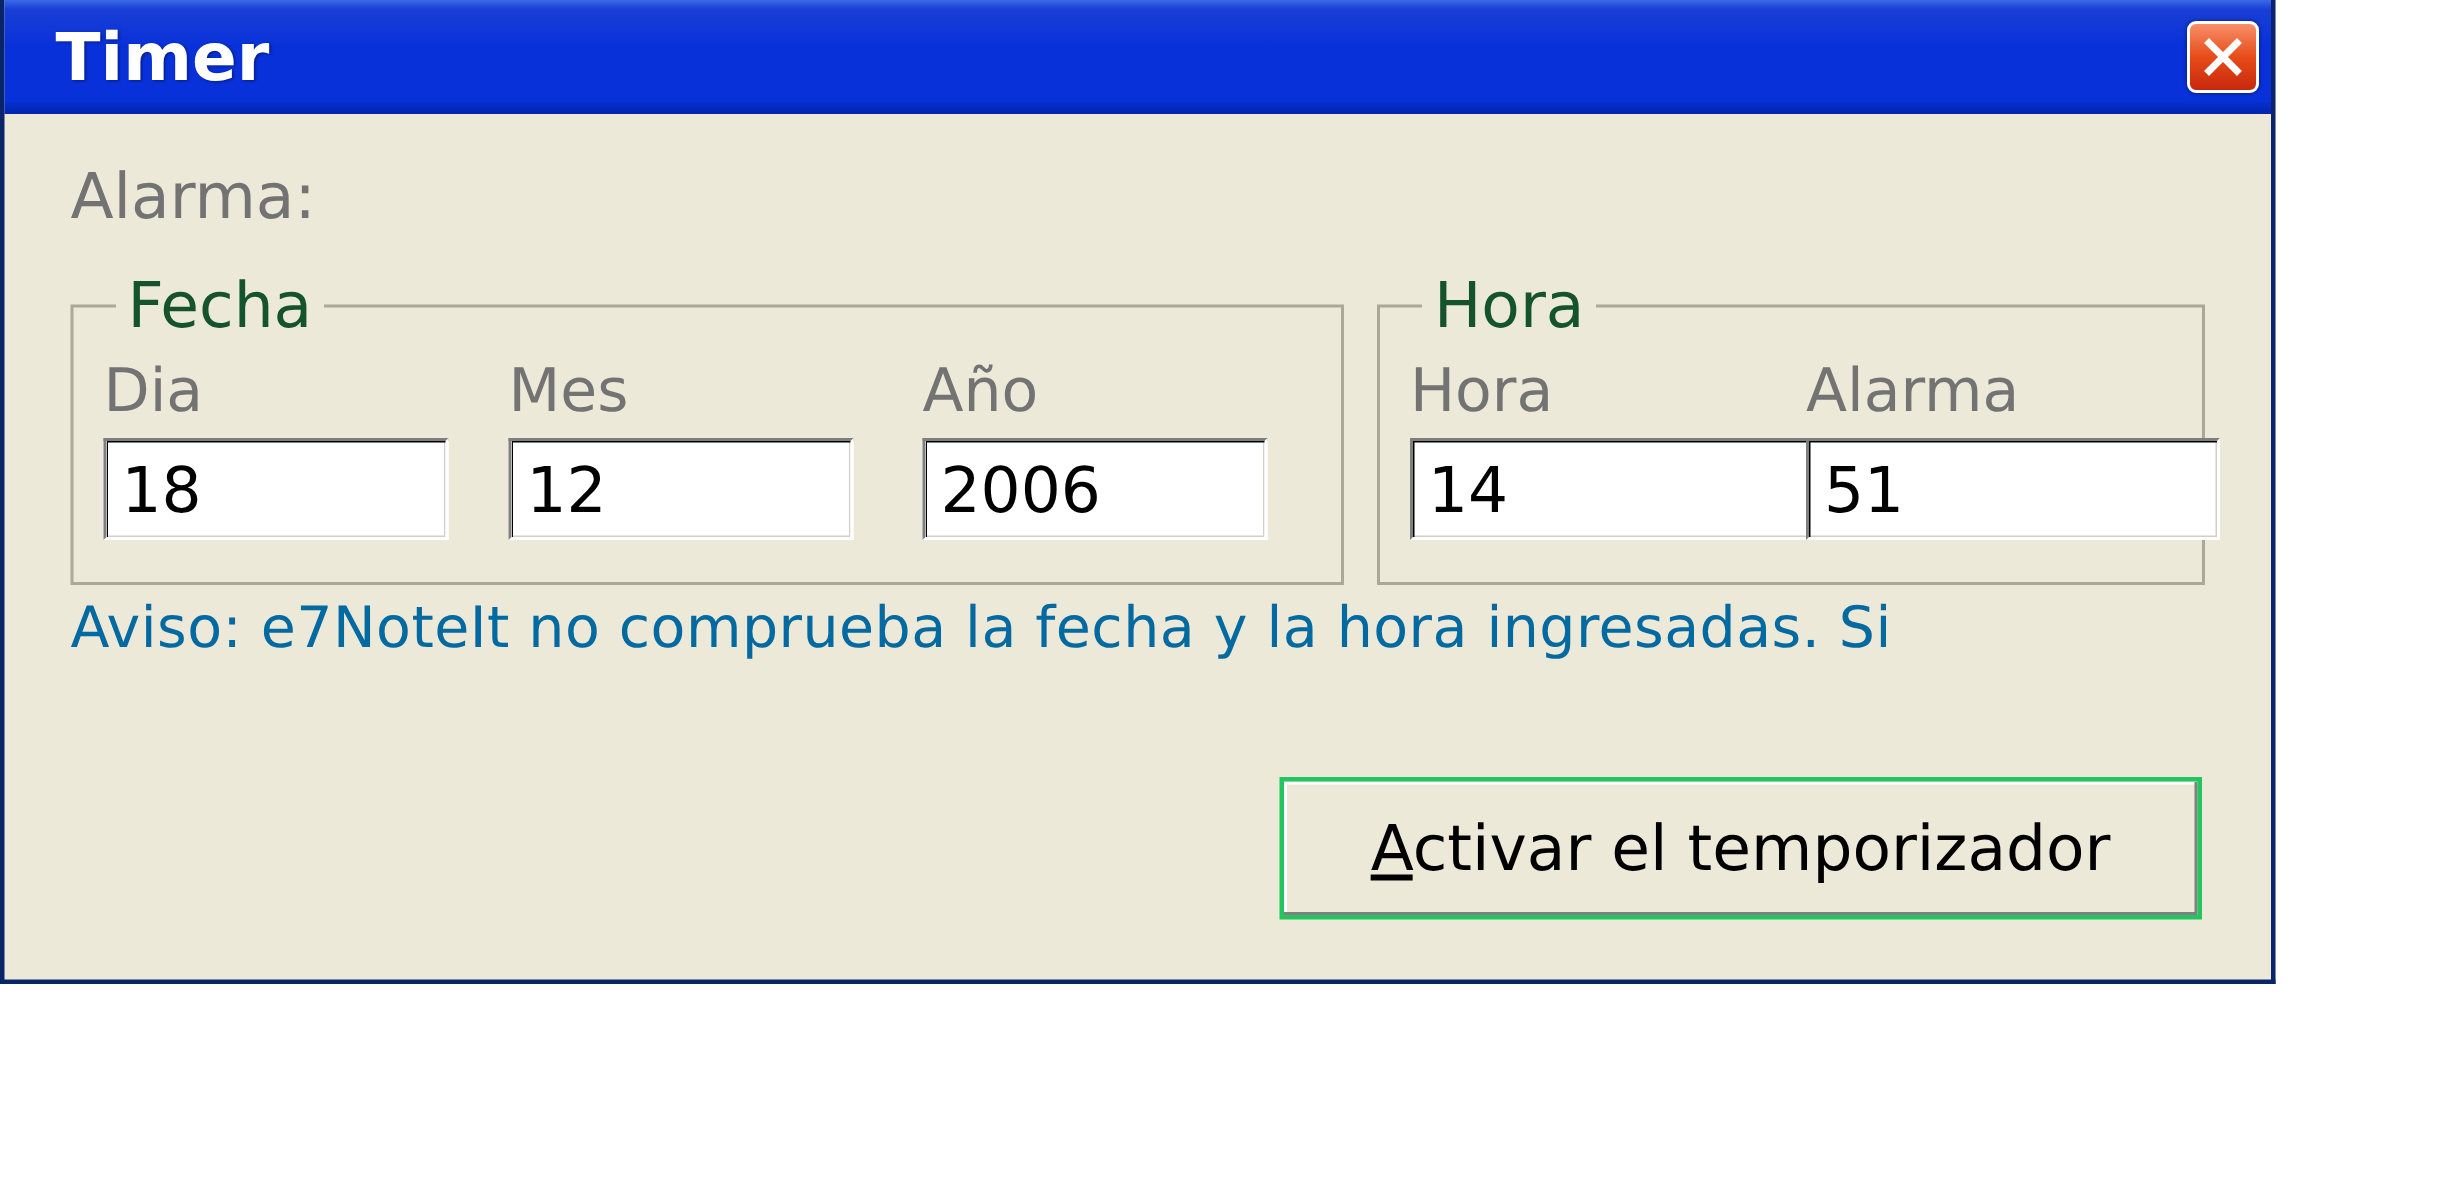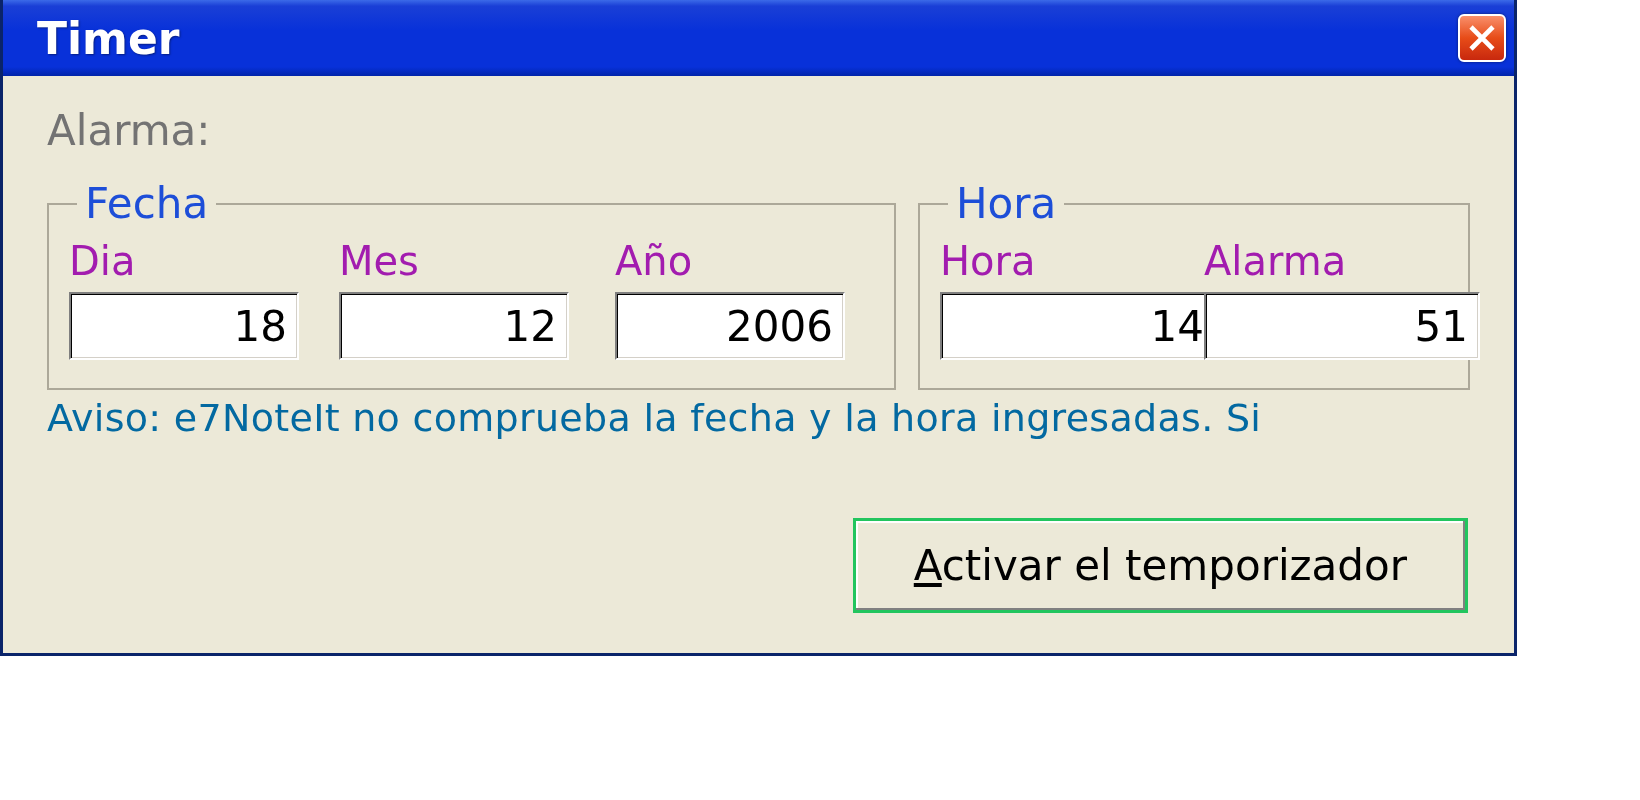--- a/index.html
+++ b/index.html
@@ -73,56 +73,55 @@
       min-width: 0;
     }
     fieldset.fecha {
       flex: 0 0 849px;
     }
     fieldset.hora {
       flex: 1;
     }
     legend {
       font-size: 42px;
-      color: #1d4ed8;
+      color: #14532d;
       padding: 0 8px;
       margin-left: 8px;
     }
     .field-row {
       display: flex;
       gap: 0;
     }
     .field {
       display: flex;
       flex-direction: column;
     }
     .fecha .field:nth-child(1) { width: 270px; }
     .fecha .field:nth-child(2) { width: 276px; }
     .fecha .field:nth-child(3) { width: 254px; }
     .hora .field:nth-child(1) { width: 264px; }
     .hora .field:nth-child(2) { width: 254px; }
     .field-label {
       font-size: 40px;
-      color: #a21caf;
+      color: #737373;
       margin-bottom: 8px;
     }
     .field input {
       width: 230px;
       height: 68px;
       font-family: inherit;
       font-size: 42px;
       padding: 4px 10px;
       border-top: 2px solid #7f7f7f;
       border-left: 2px solid #7f7f7f;
       border-right: 2px solid #ffffff;
       border-bottom: 2px solid #ffffff;
       box-shadow: inset 1px 1px 0 #000000, inset -1px -1px 0 #d4d0c8;
       background: #ffffff;
       outline: none;
-      text-align: right;
     }
     .hora .field input {
       width: 276px;
     }
     .warning-text {
       font-size: 38px;
       color: #0369a1;
       margin-top: 4px;
       letter-spacing: 0.3px;
     }

